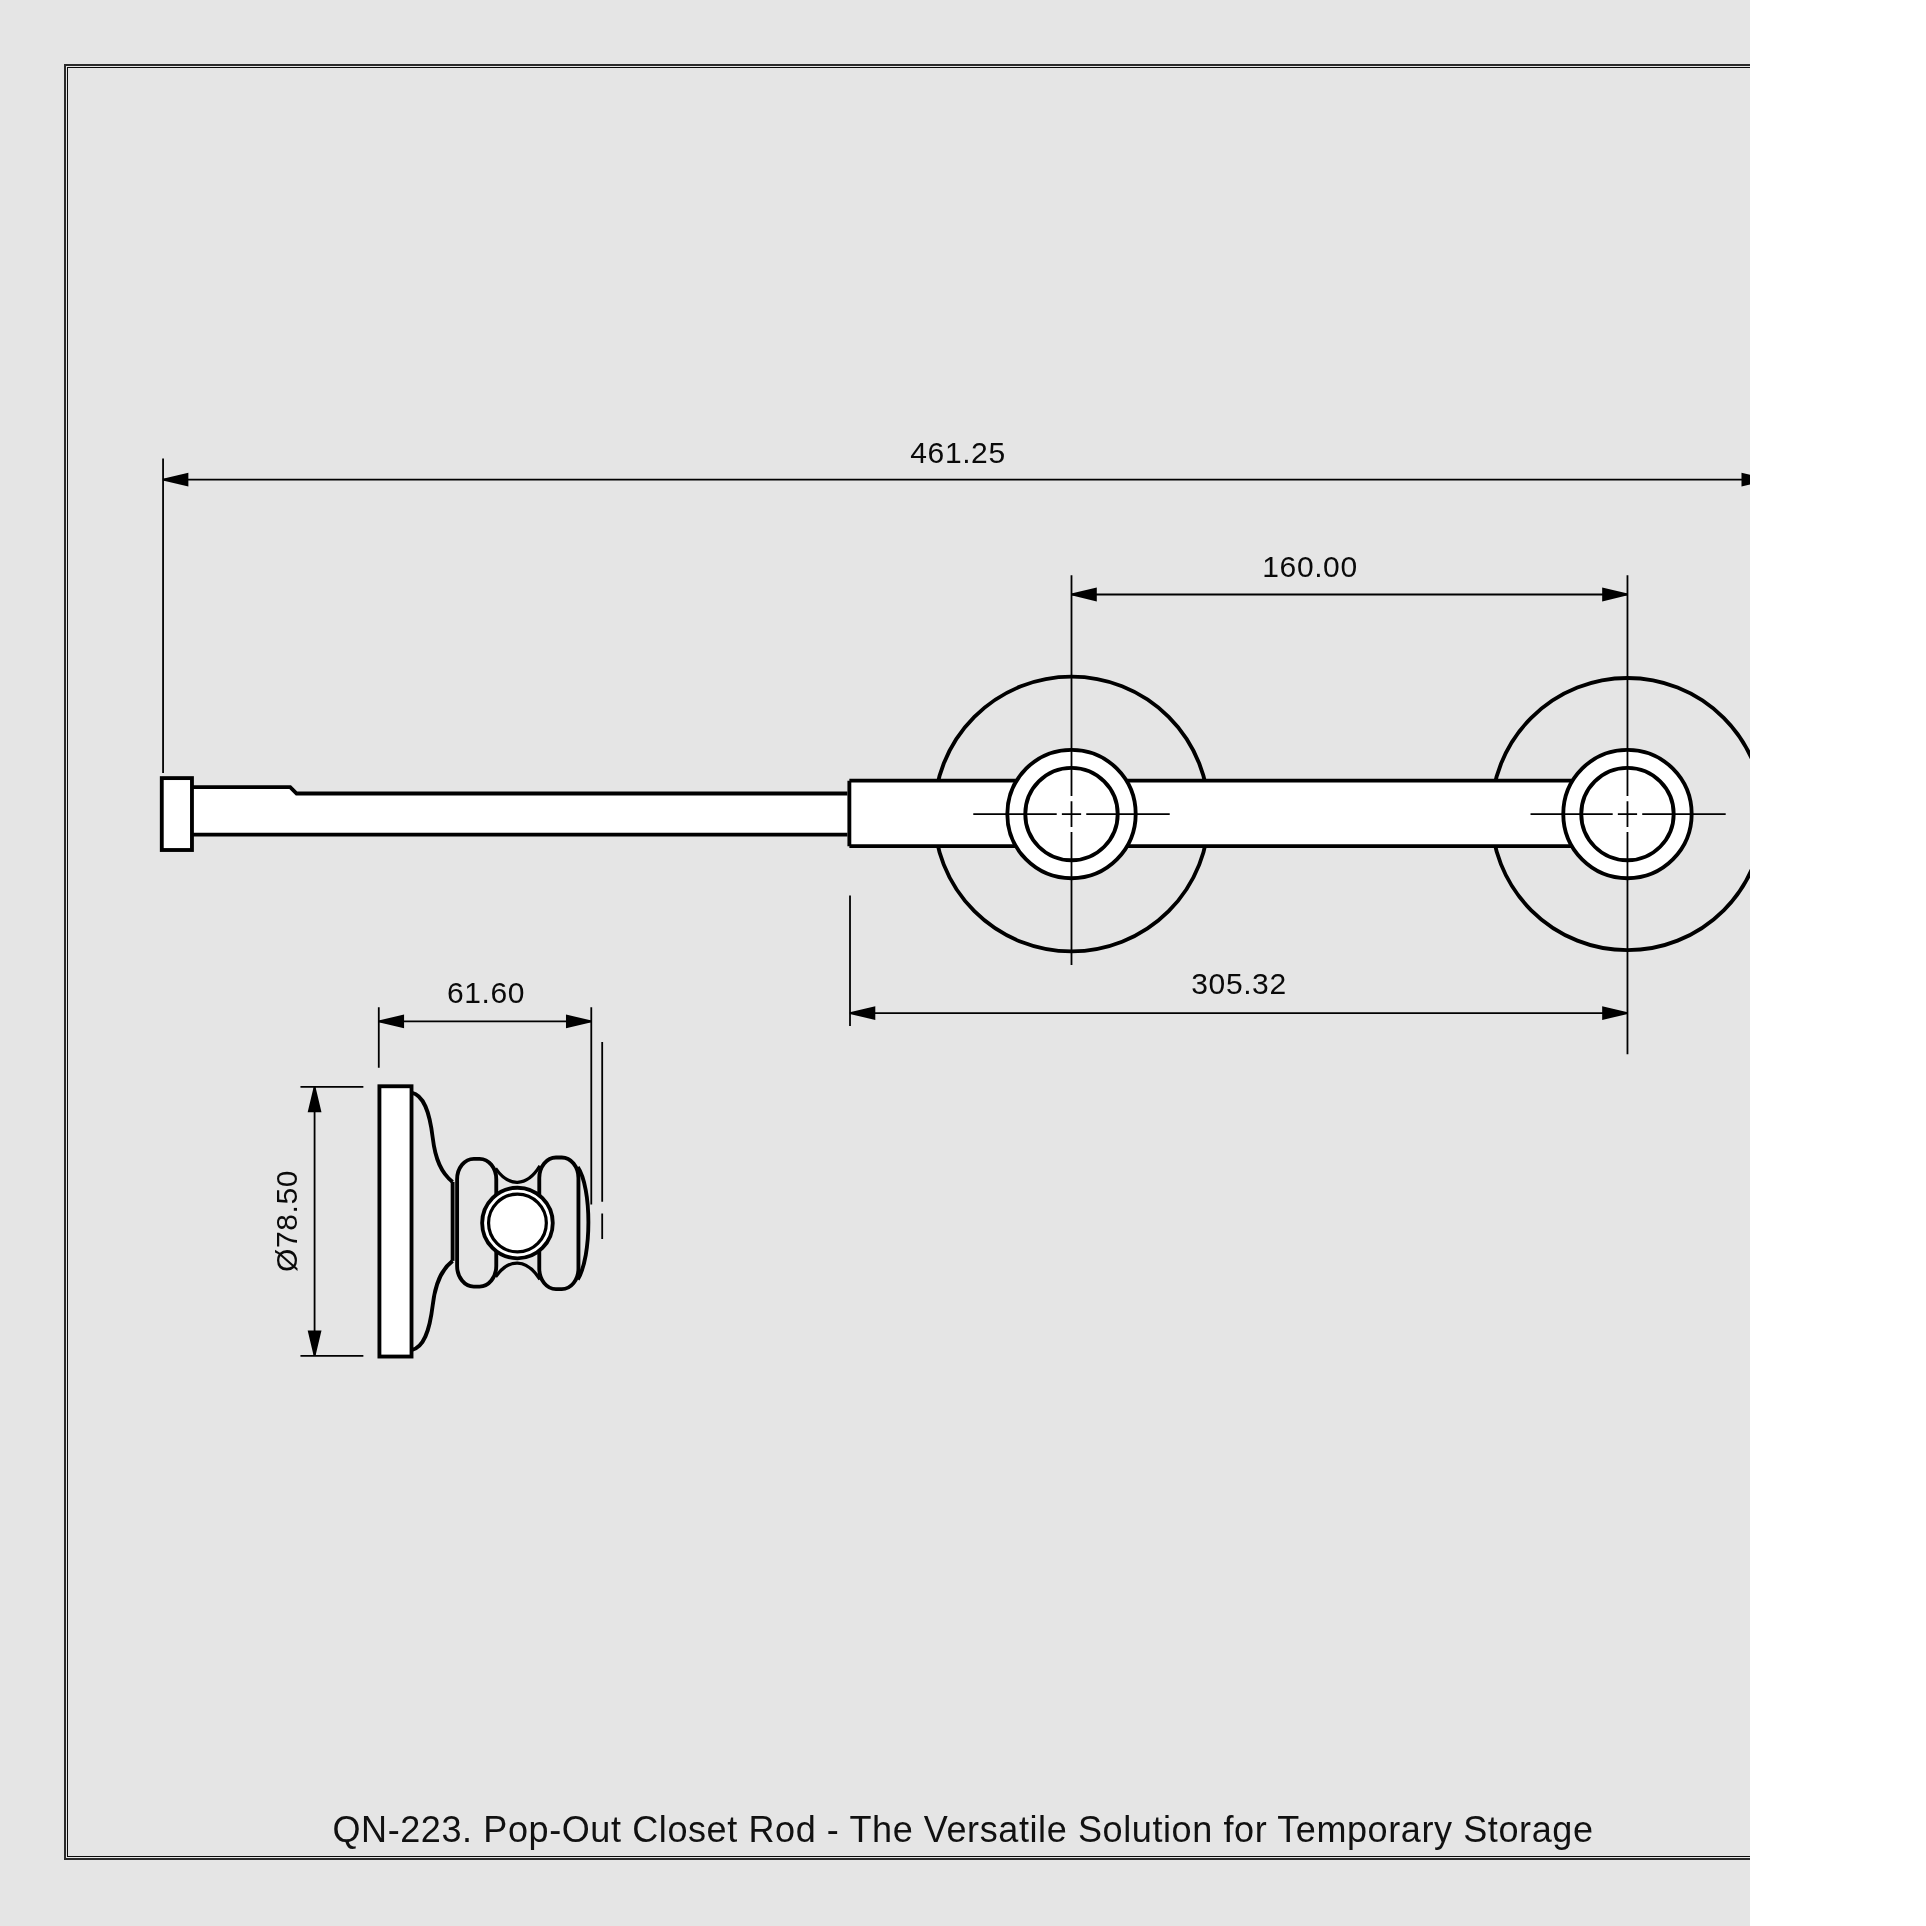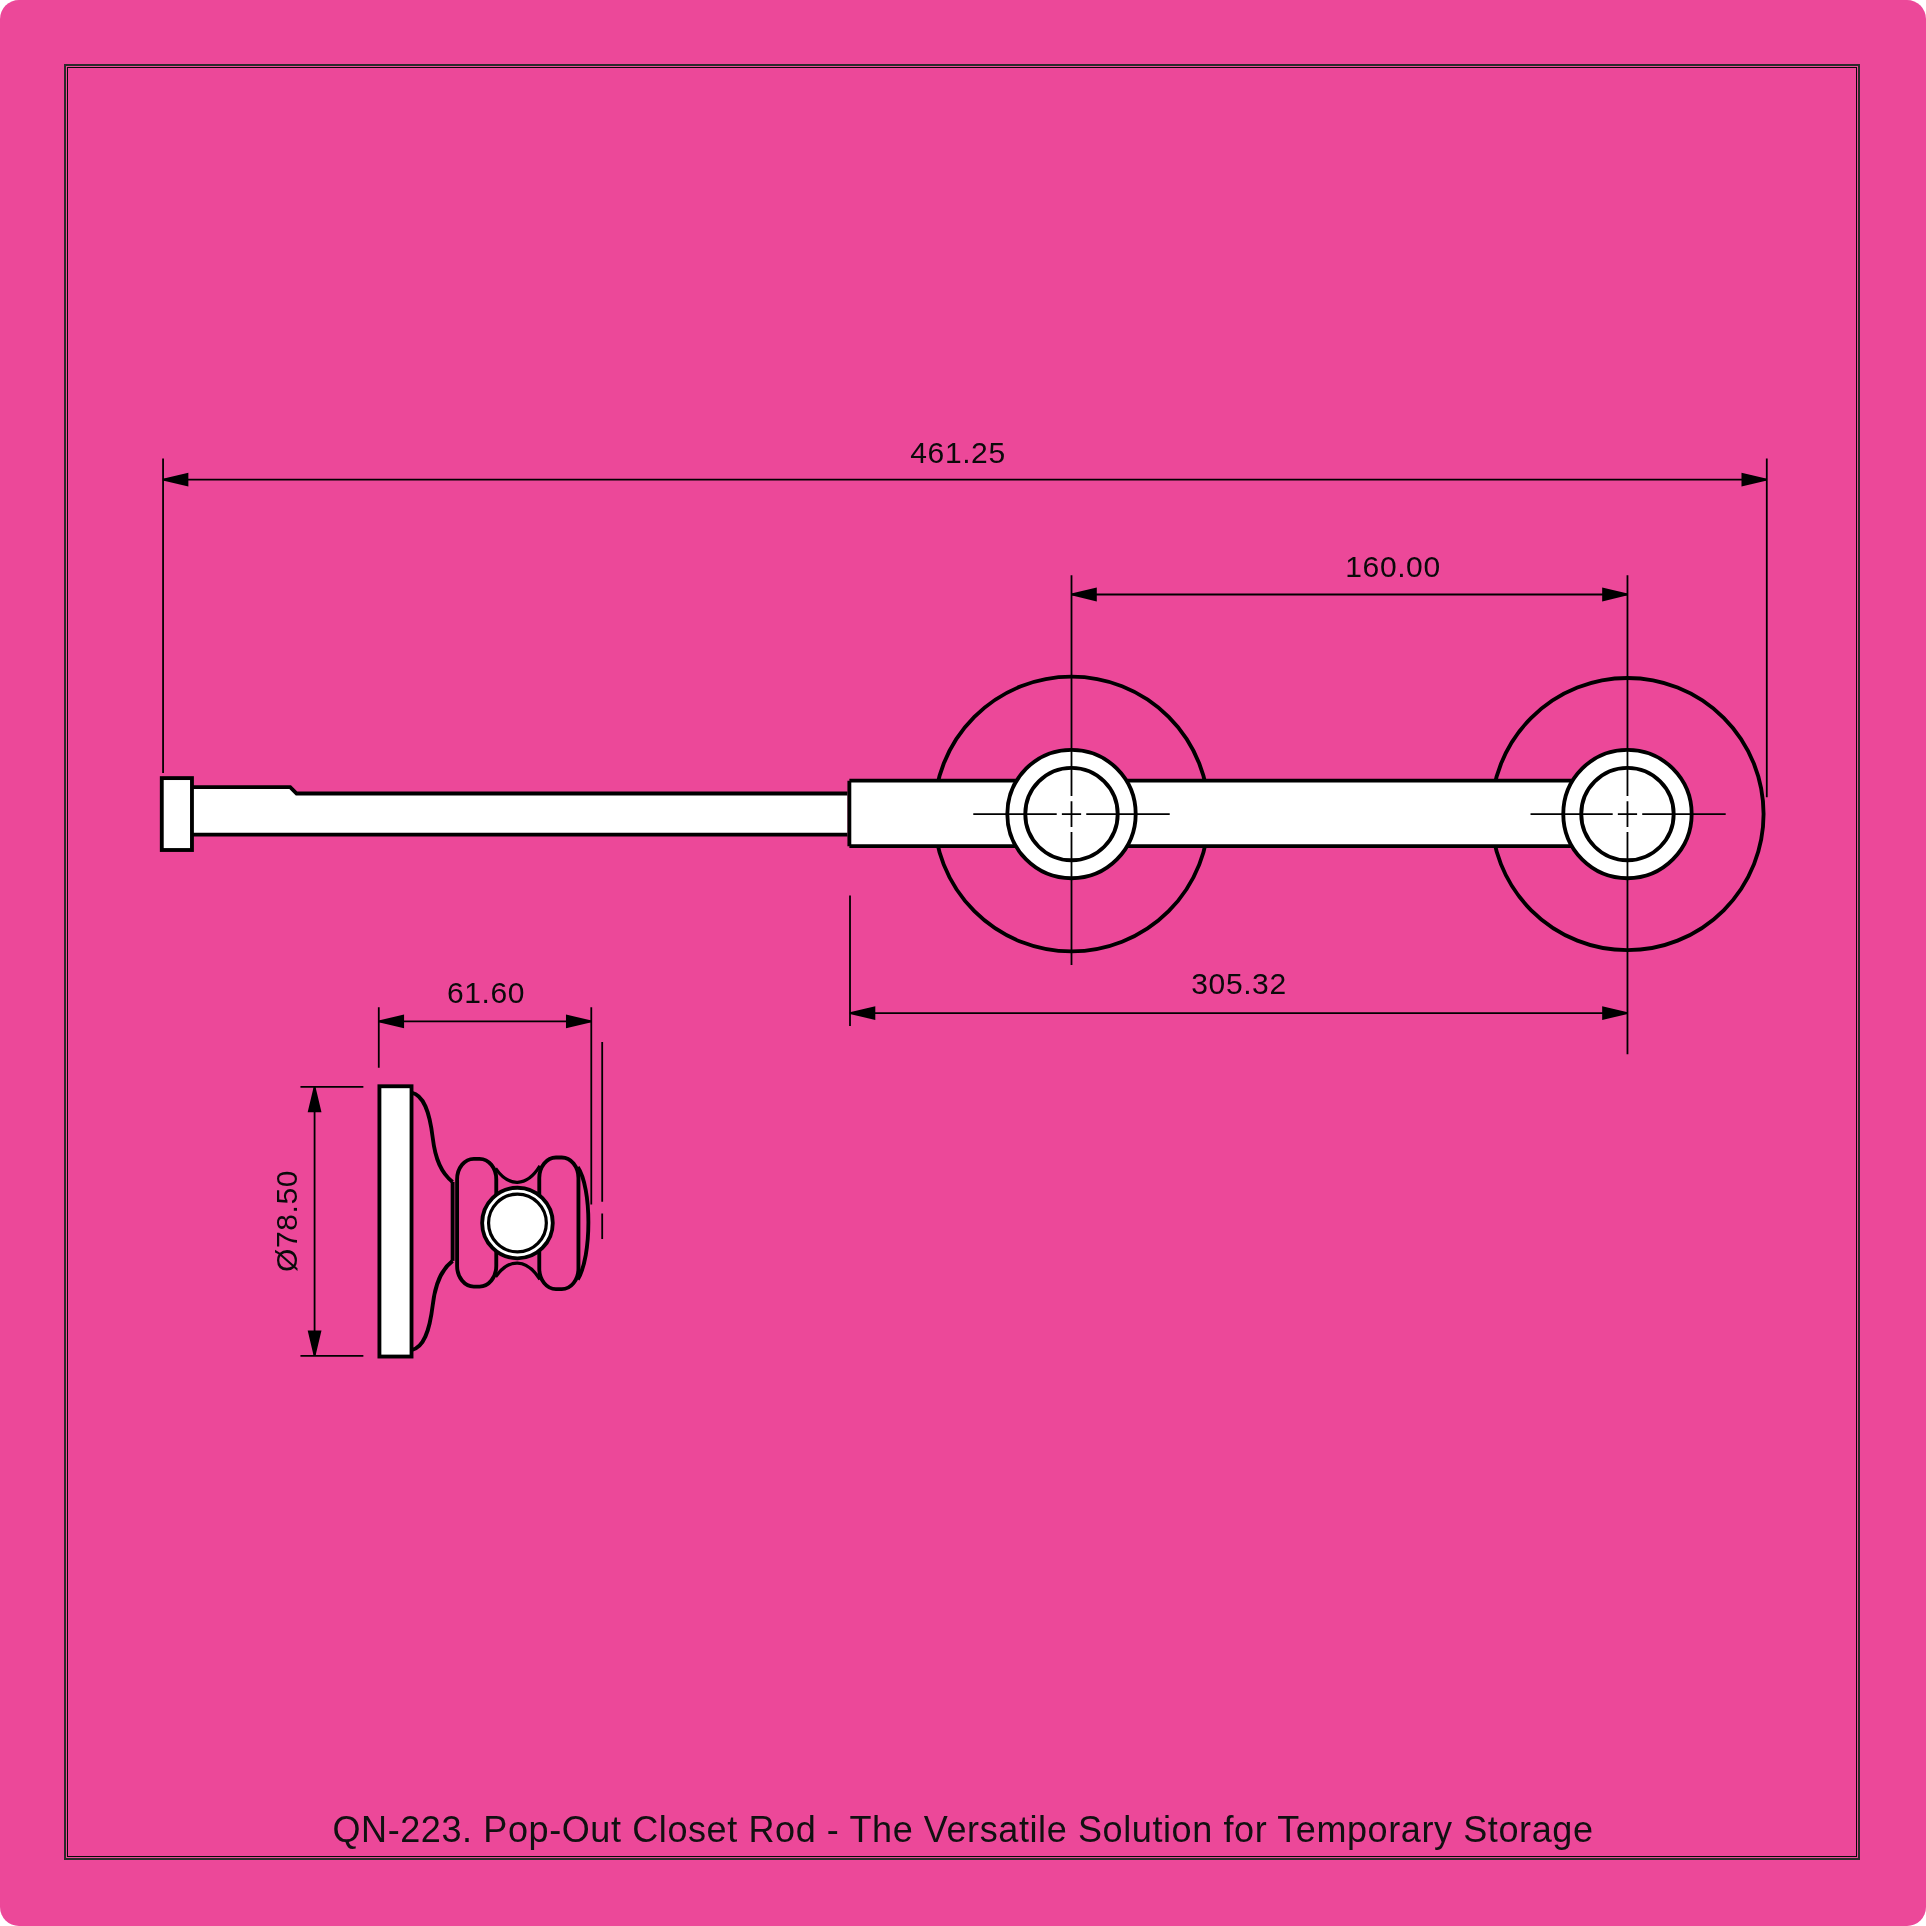--- a/index.html
+++ b/index.html
@@ -1,17 +1,17 @@
 <!DOCTYPE html>
 <html style="font-size:10.3px"><head>
 <meta charset="utf-8">
 <style>
   html,body{margin:0;padding:0;background:#ffffff;}
-  .canvas{position:relative;width:1926px;height:1926px;background:#ec4899;overflow:hidden;
-          font-family:"Liberation Sans",sans-serif;color:#000;border-radius:19px;}
+  .canvas{position:relative;width:1750px;height:1926px;background:#e5e5e5;overflow:hidden;
+          font-family:"Liberation Sans",sans-serif;color:#000;}
   .frame{position:absolute;left:64px;top:64px;width:1796px;height:1796px;
          border:2.6px solid #2b2b2b;box-sizing:border-box;}
   .frame-inner{position:absolute;left:1.3px;top:1.3px;right:1.3px;bottom:1.3px;
          border:1px solid #0a0a0a;box-sizing:border-box;}
   svg{position:absolute;left:0;top:0;}
   .dim-label{position:absolute;font-size:30px;letter-spacing:0.6px;white-space:nowrap;
              transform:translateX(-50%);line-height:1;color:#0a0a0a;}
   .dim-label.rot{transform:translate(-50%,-50%) rotate(-90deg);}
   .caption{position:absolute;left:963px;top:1809px;transform:translateX(-50%);
            font-size:36px;font-weight:300;letter-spacing:0.6px;white-space:nowrap;color:#111;}
@@ -102,20 +102,20 @@
 
     <g stroke="#000" stroke-width="2.8" fill="#000">
       <path fill="none" d="M468,1693 H566 M468,2112 H566"></path>
       <line x1="490" y1="1693" x2="490" y2="2112"></line>
       <polygon points="490,1693 481,1731 499,1731"></polygon>
       <polygon points="490,2112 481,2074 499,2074"></polygon>
     </g>
   </svg>
 
   <div class="dim-label" style="left:958px;top:438px;">461.25</div>
-  <div class="dim-label" style="left:1393px;top:552px;text-align:right;">160.00</div>
+  <div class="dim-label" style="left:1310px;top:552px;text-align:right;">160.00</div>
   <div class="dim-label" style="left:1239px;top:969px;">305.32</div>
   <div class="dim-label" style="left:486px;top:978px;">61.60</div>
   <div class="dim-label rot" style="left:287px;top:1221px;">Ø78.50</div>
 
   <div class="caption">QN-223. Pop-Out Closet Rod - The Versatile Solution for Temporary Storage</div>
 </div>
 
 
 </body></html>

